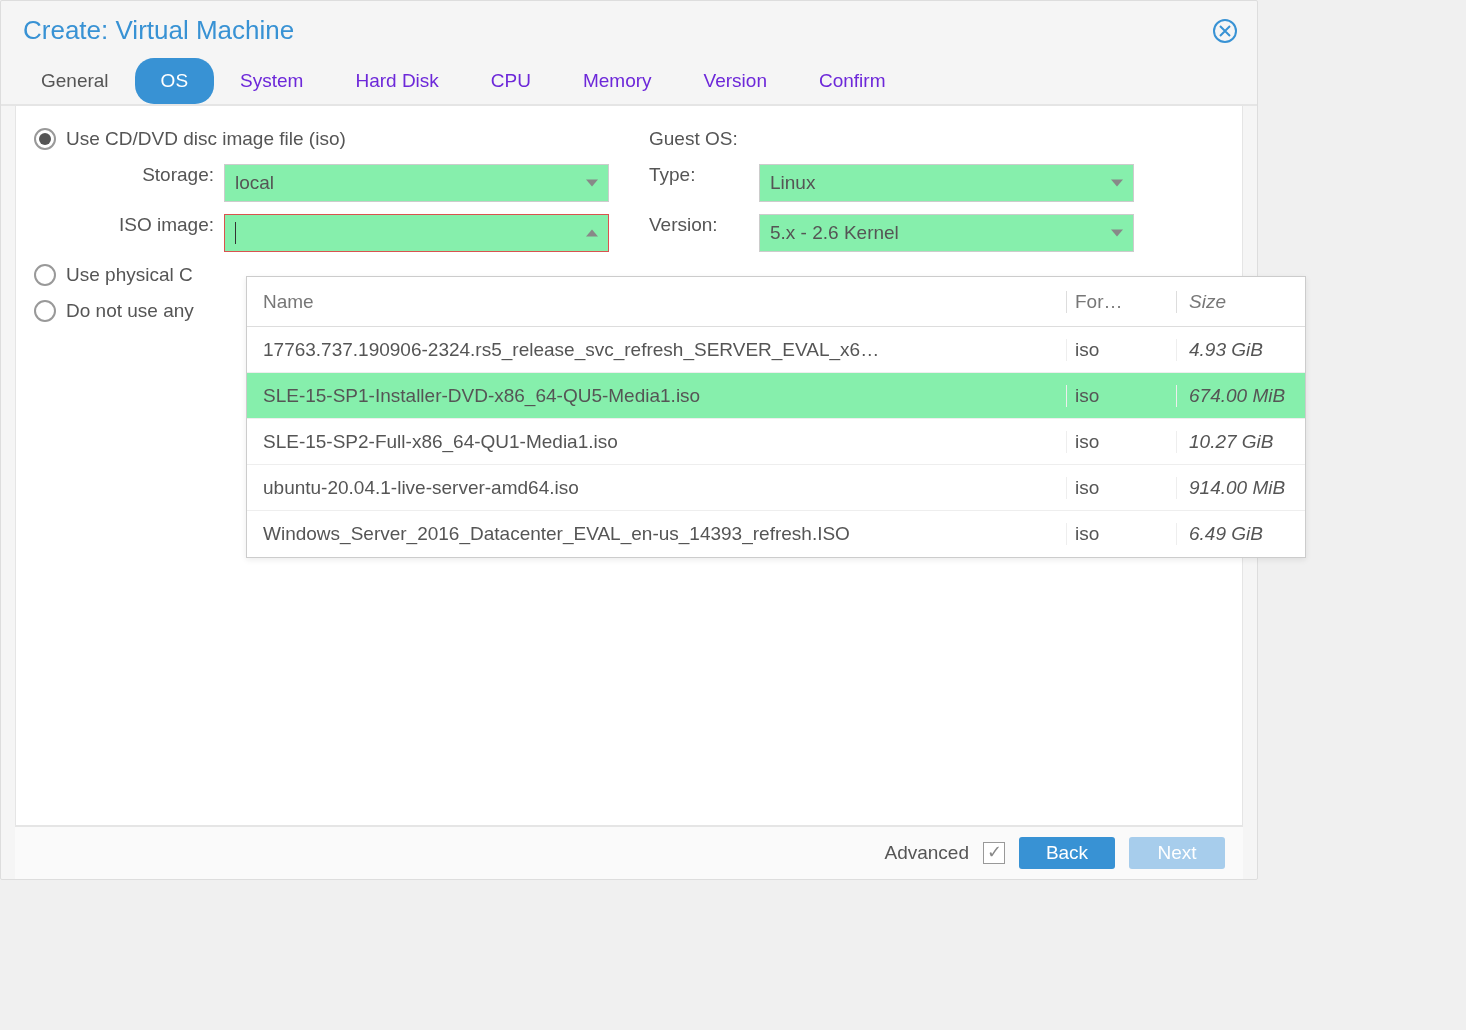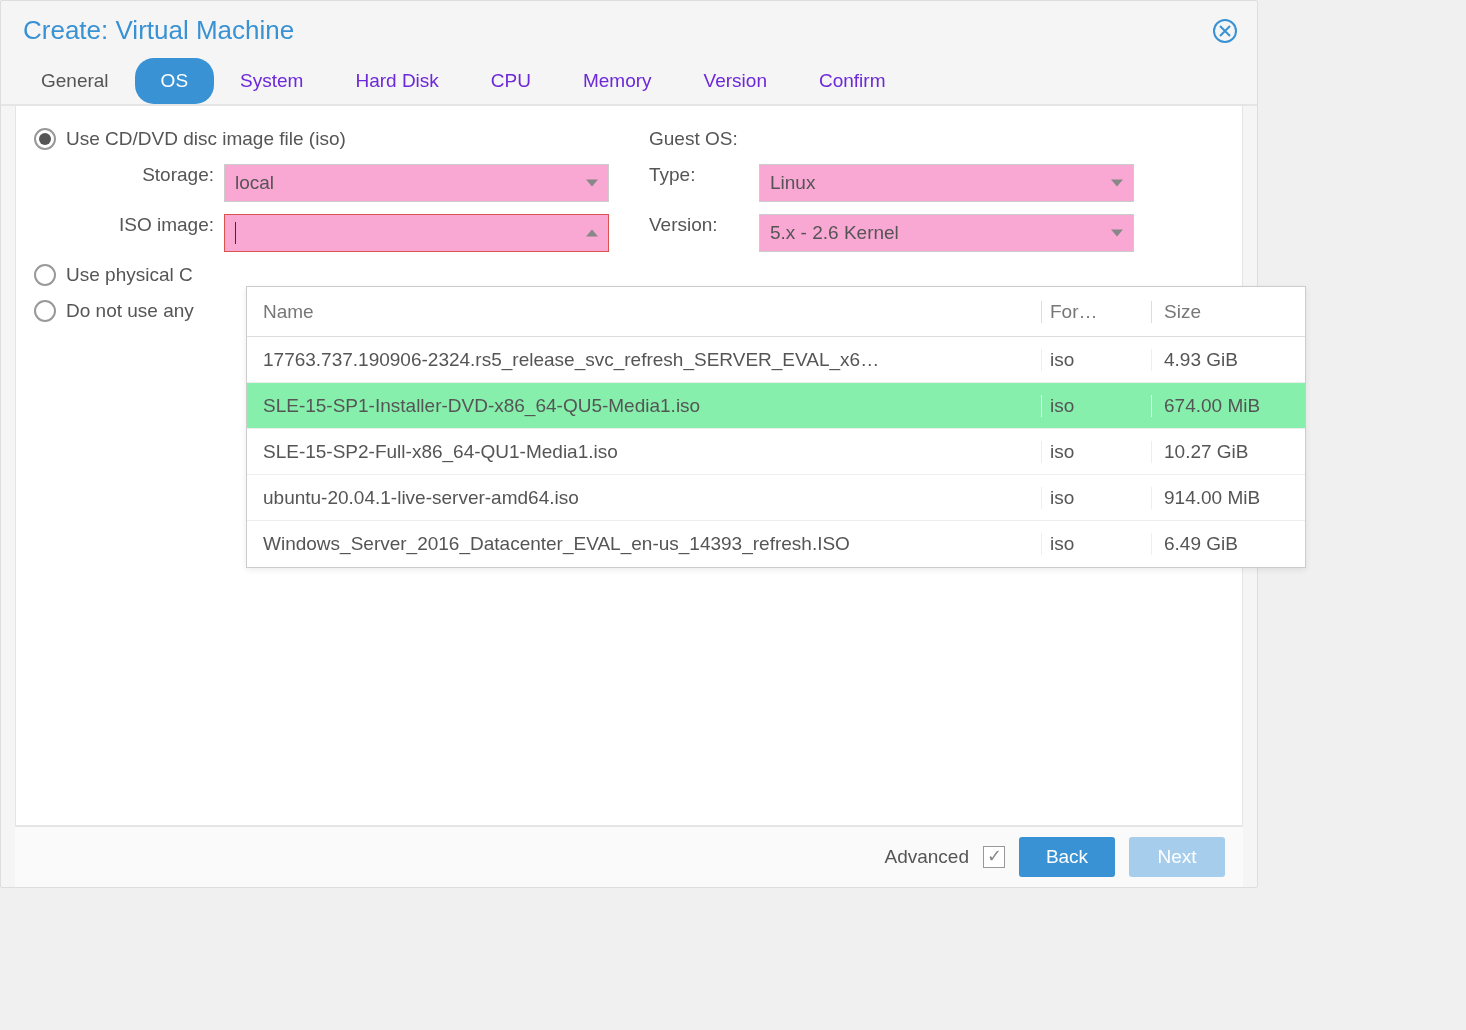--- a/index.html
+++ b/index.html
@@ -106,21 +106,21 @@
   .guest-label-col .field-label {
     width: 180px;
     text-align: left;
     padding-left: 0;
   }
   .combo {
     position: relative;
     flex: 1;
     height: 38px;
     border: 1px solid #ccc;
-    background: #f9a8d4;
+    background: #86efac;
     display: flex;
     align-items: center;
     padding: 0 36px 0 10px;
     font-size: 19px;
     color: #555;
   }
   .combo.invalid { border: 1px solid #d9534f; }
   .combo .caret {
     position: absolute;
     right: 10px;
@@ -136,21 +136,21 @@
     border-bottom: 7px solid #888;
   }
   .combo .cursor {
     width: 1px; height: 22px;
     background: #333;
     display: inline-block;
   }
   .dropdown {
     position: absolute;
     left: 230px;
-    top: 180px;
+    top: 170px;
     width: 1060px;
     background: #fff;
     border: 1px solid #ccc;
     box-shadow: 0 2px 6px rgba(0,0,0,0.08);
     z-index: 10;
   }
   .dd-head, .dd-row {
     display: flex;
     align-items: center;
     font-size: 19px;
@@ -163,21 +163,21 @@
   }
   .dd-row {
     height: 46px;
     color: #555;
     cursor: pointer;
   }
   .dd-row:last-child { border-bottom: none; }
   .dd-row.hover { background: #86efac; }
   .dd-col-name { flex: 1; padding: 0 16px; overflow: hidden; text-overflow: ellipsis; white-space: nowrap; }
   .dd-col-fmt  { width: 110px; padding: 0 8px; border-left: 1px solid #eee; overflow: hidden; text-overflow: ellipsis; white-space: nowrap;}
-  .dd-col-size { width: 154px; padding: 0 12px; border-left: 1px solid #eee; }
+  .dd-col-size { width: 129px; padding: 0 12px; border-left: 1px solid #eee; font-style: italic; }
   .dd-head .dd-col-fmt, .dd-head .dd-col-size { border-left: 1px solid #ddd; }
   .footer {
     display: flex;
     align-items: center;
     justify-content: flex-end;
     gap: 14px;
     padding: 10px 18px;
     border-top: 1px solid #e5e5e5;
     margin: 0 14px;
     background: #fafafa;
@@ -191,21 +191,21 @@
   }
   .checkbox::after {
     content: "✓";
     position: absolute;
     top: -2px; left: 3px;
     color: #888;
     font-size: 18px;
   }
   .btn {
     min-width: 96px;
-    height: 40px;
+    height: 32px;
     border: none;
     border-radius: 3px;
     font-size: 19px;
     color: #fff;
     cursor: pointer;
     display: flex;
     align-items: center;
     justify-content: center;
   }
   .btn-primary { background: #3892d4; }

